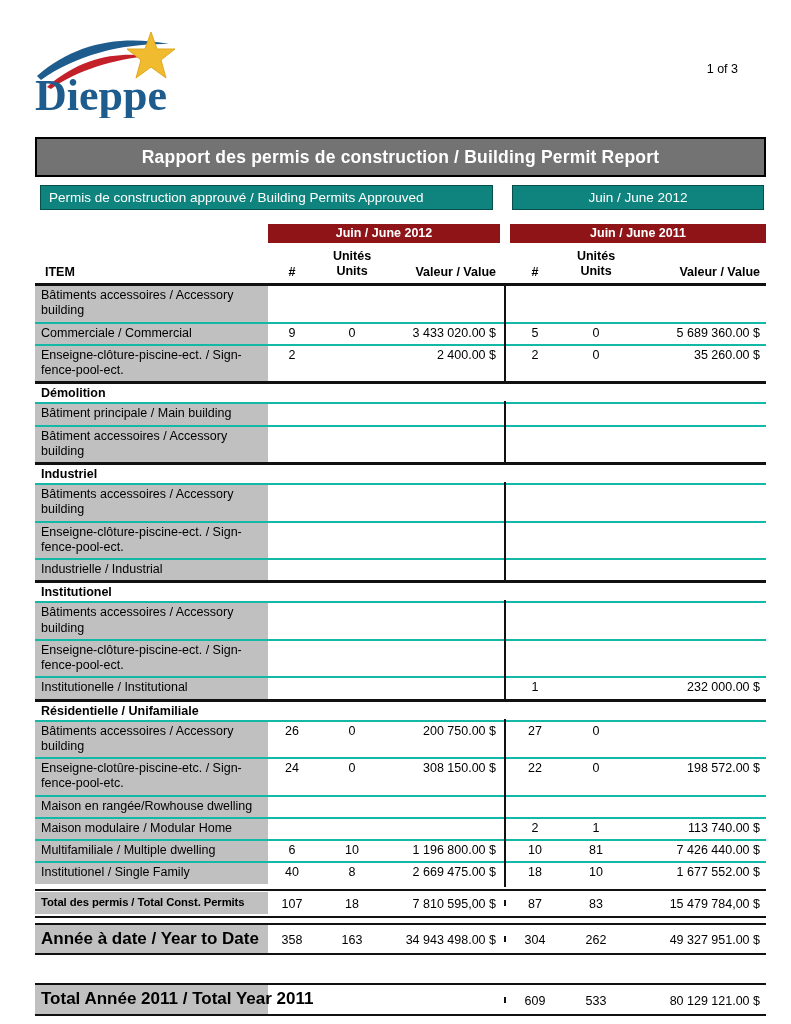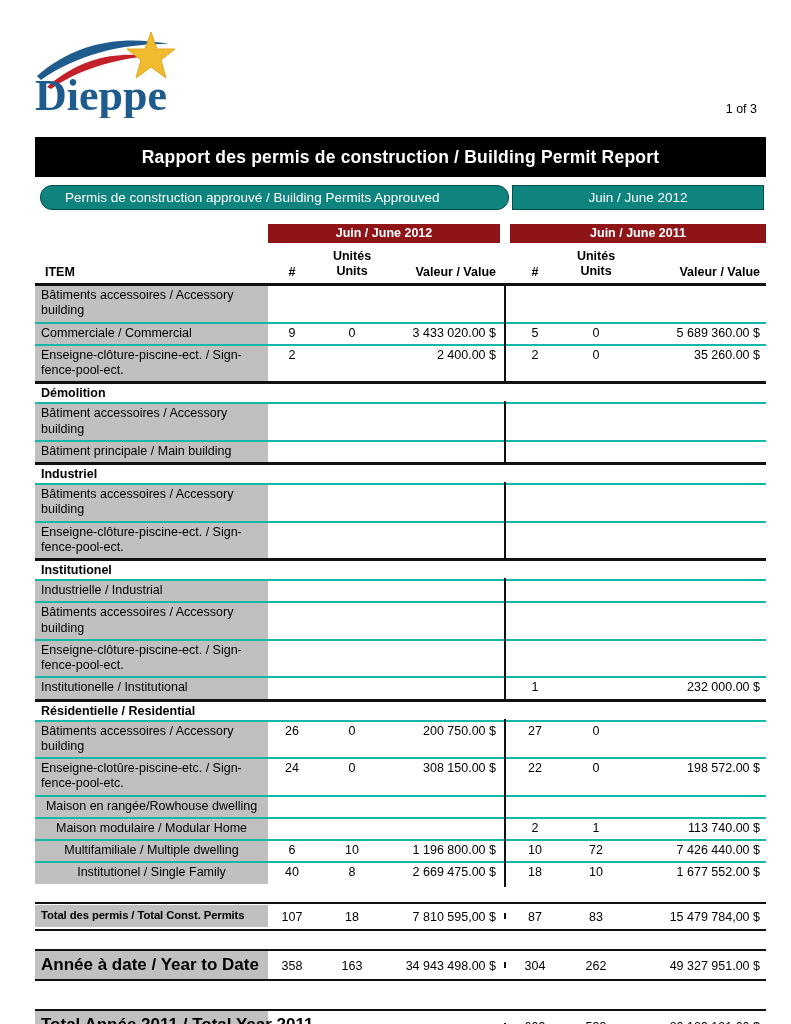--- a/index.html
+++ b/index.html
@@ -5,34 +5,34 @@
   html,body{margin:0;padding:0;}
   body{
     width:791px;height:1024px;position:relative;overflow:hidden;
     background:#ffffff;color:#000;
     font-family:"Liberation Sans", sans-serif;
   }
   .page{position:absolute;inset:0;}
 
   
   .logo{position:absolute;left:35px;top:30px;width:140px;height:88px;}
-  .page-number{position:absolute;top:62px;right:34px;font-size:12.5px;margin-top:40px;}
+  .page-number{position:absolute;top:62px;right:53px;font-size:12.5px;}
 
   .title-banner{
     position:absolute;left:35px;top:137px;width:727px;height:36px;
-    background:#000000;border:2px solid #000;
+    background:#737373;border:2px solid #000;
     color:#fff;font-weight:bold;font-size:17.5px;line-height:36px;text-align:center;
     letter-spacing:.2px;
   }
   .teal-row{position:absolute;left:40px;top:185px;width:722px;height:25px;}
   .teal-box{
     position:absolute;top:0;height:23px;background:#0F837D;border:1px solid #074F4B;
     color:#fff;font-size:13.5px;line-height:23px;
   }
-  .teal-left{left:0;width:443px;padding-left:24px;border-radius:12px;}
+  .teal-left{left:0;width:443px;padding-left:8px;}
   .teal-right{left:472px;width:250px;text-align:center;}
 
   
   .table{position:absolute;left:35px;top:224px;width:731px;}
   .group-bars{display:flex;height:19px;margin-bottom:2px;}
   .gb-spacer{width:233px;}
   .gbar{
     background:#8E1418;color:#fff;font-weight:bold;font-size:12.5px;
     text-align:center;line-height:19px;height:19px;
   }
@@ -56,23 +56,23 @@
   .rows{font-size:12.5px;}
   .row{display:flex;border-top:2px solid #14b8a6;}
   .rows .row:first-child{border-top:none;}
   .row.section{border-top:3px solid #111;}
   .section-label{font-weight:bold;padding:2px 0 2px 6px;}
   .c-item{width:233px;box-sizing:border-box;padding:2px 6px 3px 6px;line-height:1.22;}
   .row.data .c-item,.row.total .c-item{background:#C0C0C0;}
   .row .c-num,.row .c-units,.row .c-num2,.row .c-units2{padding-top:2px;}
   .row .c-val,.row .c-val2{padding-top:2px;}
   .c-sp::after{content:"";position:absolute;left:4px;top:-3px;bottom:-3px;width:2px;background:#111;}
-  .nowrap{white-space:nowrap;text-align:center;}
-
-  .row.total{border-top:2.5px solid #111;border-bottom:2.5px solid #111;margin-top:18px;
+  .nowrap{white-space:nowrap;}
+
+  .row.total{border-top:2.5px solid #111;border-bottom:2.5px solid #111;margin-top:5px;
     align-items:center;min-height:25px;}
   .row.total .c-item{font-weight:bold;white-space:nowrap;font-size:17px;padding-top:4px;padding-bottom:4px;}
   .rows .row.total:nth-last-child(3) .c-item{font-size:11.3px;letter-spacing:-.1px;}
   .rows .row.total:nth-last-child(1){margin-top:28px;}
 
   .footer-note{margin-top:9px;padding-left:5px;font-size:10.5px;color:#1a1a1a;}
 </style>
 </head>
 <body>
 
@@ -150,31 +150,31 @@
           <div class="c-val">2 400.00 $</div>
           <div class="c-sp"></div>
           <div class="c-num2">2</div>
           <div class="c-units2">0</div>
           <div class="c-val2">35 260.00 $</div>
         </div>
         <div class="row section">
           <span class="section-label">Démolition</span>
         </div>
         <div class="row data">
+          <div class="c-item">Bâtiment principale / Main building</div>
+          <div class="c-num"></div>
+          <div class="c-units"></div>
+          <div class="c-val"></div>
+          <div class="c-sp"></div>
+          <div class="c-num2"></div>
+          <div class="c-units2"></div>
+          <div class="c-val2"></div>
+        </div>
+        <div class="row data">
           <div class="c-item">Bâtiment accessoires / Accessory building</div>
-          <div class="c-num"></div>
-          <div class="c-units"></div>
-          <div class="c-val"></div>
-          <div class="c-sp"></div>
-          <div class="c-num2"></div>
-          <div class="c-units2"></div>
-          <div class="c-val2"></div>
-        </div>
-        <div class="row data">
-          <div class="c-item">Bâtiment principale / Main building</div>
           <div class="c-num"></div>
           <div class="c-units"></div>
           <div class="c-val"></div>
           <div class="c-sp"></div>
           <div class="c-num2"></div>
           <div class="c-units2"></div>
           <div class="c-val2"></div>
         </div>
         <div class="row section">
           <span class="section-label">Industriel</span>
@@ -192,34 +192,34 @@
         <div class="row data">
           <div class="c-item">Enseigne-clôture-piscine-ect. / Sign-fence-pool-ect.</div>
           <div class="c-num"></div>
           <div class="c-units"></div>
           <div class="c-val"></div>
           <div class="c-sp"></div>
           <div class="c-num2"></div>
           <div class="c-units2"></div>
           <div class="c-val2"></div>
         </div>
+        <div class="row data">
+          <div class="c-item">Industrielle / Industrial</div>
+          <div class="c-num"></div>
+          <div class="c-units"></div>
+          <div class="c-val"></div>
+          <div class="c-sp"></div>
+          <div class="c-num2"></div>
+          <div class="c-units2"></div>
+          <div class="c-val2"></div>
+        </div>
         <div class="row section">
           <span class="section-label">Institutionel</span>
         </div>
         <div class="row data">
-          <div class="c-item">Industrielle / Industrial</div>
-          <div class="c-num"></div>
-          <div class="c-units"></div>
-          <div class="c-val"></div>
-          <div class="c-sp"></div>
-          <div class="c-num2"></div>
-          <div class="c-units2"></div>
-          <div class="c-val2"></div>
-        </div>
-        <div class="row data">
           <div class="c-item">Bâtiments accessoires / Accessory building</div>
           <div class="c-num"></div>
           <div class="c-units"></div>
           <div class="c-val"></div>
           <div class="c-sp"></div>
           <div class="c-num2"></div>
           <div class="c-units2"></div>
           <div class="c-val2"></div>
         </div>
         <div class="row data">
@@ -236,21 +236,21 @@
           <div class="c-item">Institutionelle / Institutional</div>
           <div class="c-num"></div>
           <div class="c-units"></div>
           <div class="c-val"></div>
           <div class="c-sp"></div>
           <div class="c-num2">1</div>
           <div class="c-units2"></div>
           <div class="c-val2">232 000.00 $</div>
         </div>
         <div class="row section">
-          <span class="section-label">Résidentielle / Residential</span>
+          <span class="section-label">Résidentielle / Unifamiliale</span>
         </div>
         <div class="row data">
           <div class="c-item">Bâtiments accessoires / Accessory building</div>
           <div class="c-num">26</div>
           <div class="c-units">0</div>
           <div class="c-val">200 750.00 $</div>
           <div class="c-sp"></div>
           <div class="c-num2">27</div>
           <div class="c-units2">0</div>
         </div>
@@ -284,21 +284,21 @@
           <div class="c-units2">1</div>
           <div class="c-val2">113 740.00 $</div>
         </div>
         <div class="row data">
           <div class="c-item nowrap">Multifamiliale / Multiple dwelling</div>
           <div class="c-num">6</div>
           <div class="c-units">10</div>
           <div class="c-val">1 196 800.00 $</div>
           <div class="c-sp"></div>
           <div class="c-num2">10</div>
-          <div class="c-units2">72</div>
+          <div class="c-units2">81</div>
           <div class="c-val2">7 426 440.00 $</div>
         </div>
         <div class="row data">
           <div class="c-item nowrap">Institutionel / Single Family</div>
           <div class="c-num">40</div>
           <div class="c-units">8</div>
           <div class="c-val">2 669 475.00 $</div>
           <div class="c-sp"></div>
           <div class="c-num2">18</div>
           <div class="c-units2">10</div>

